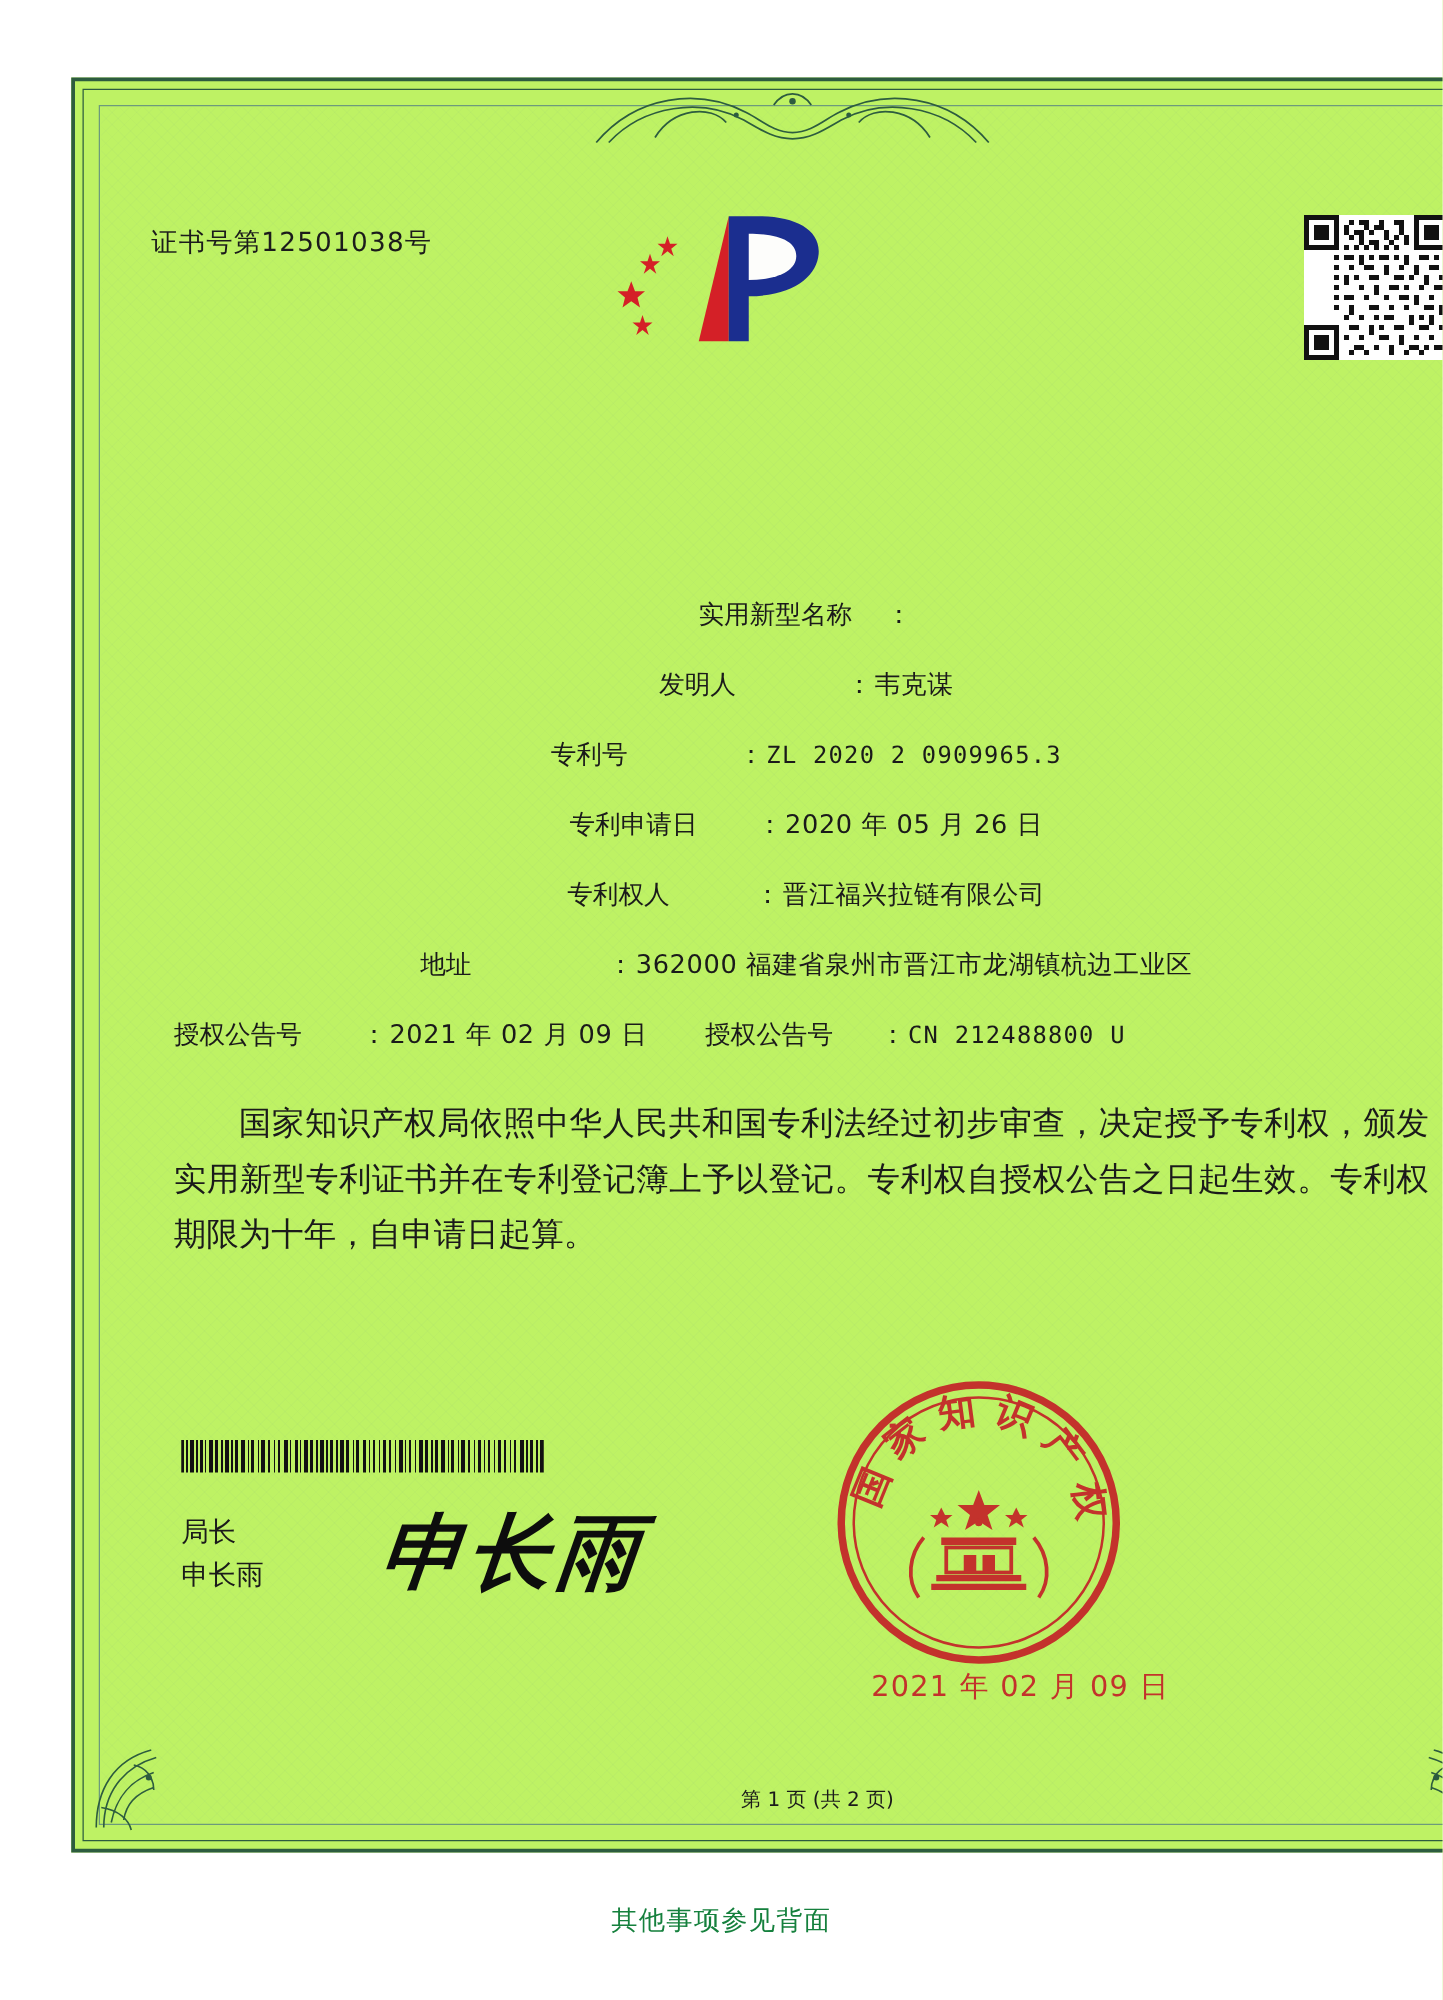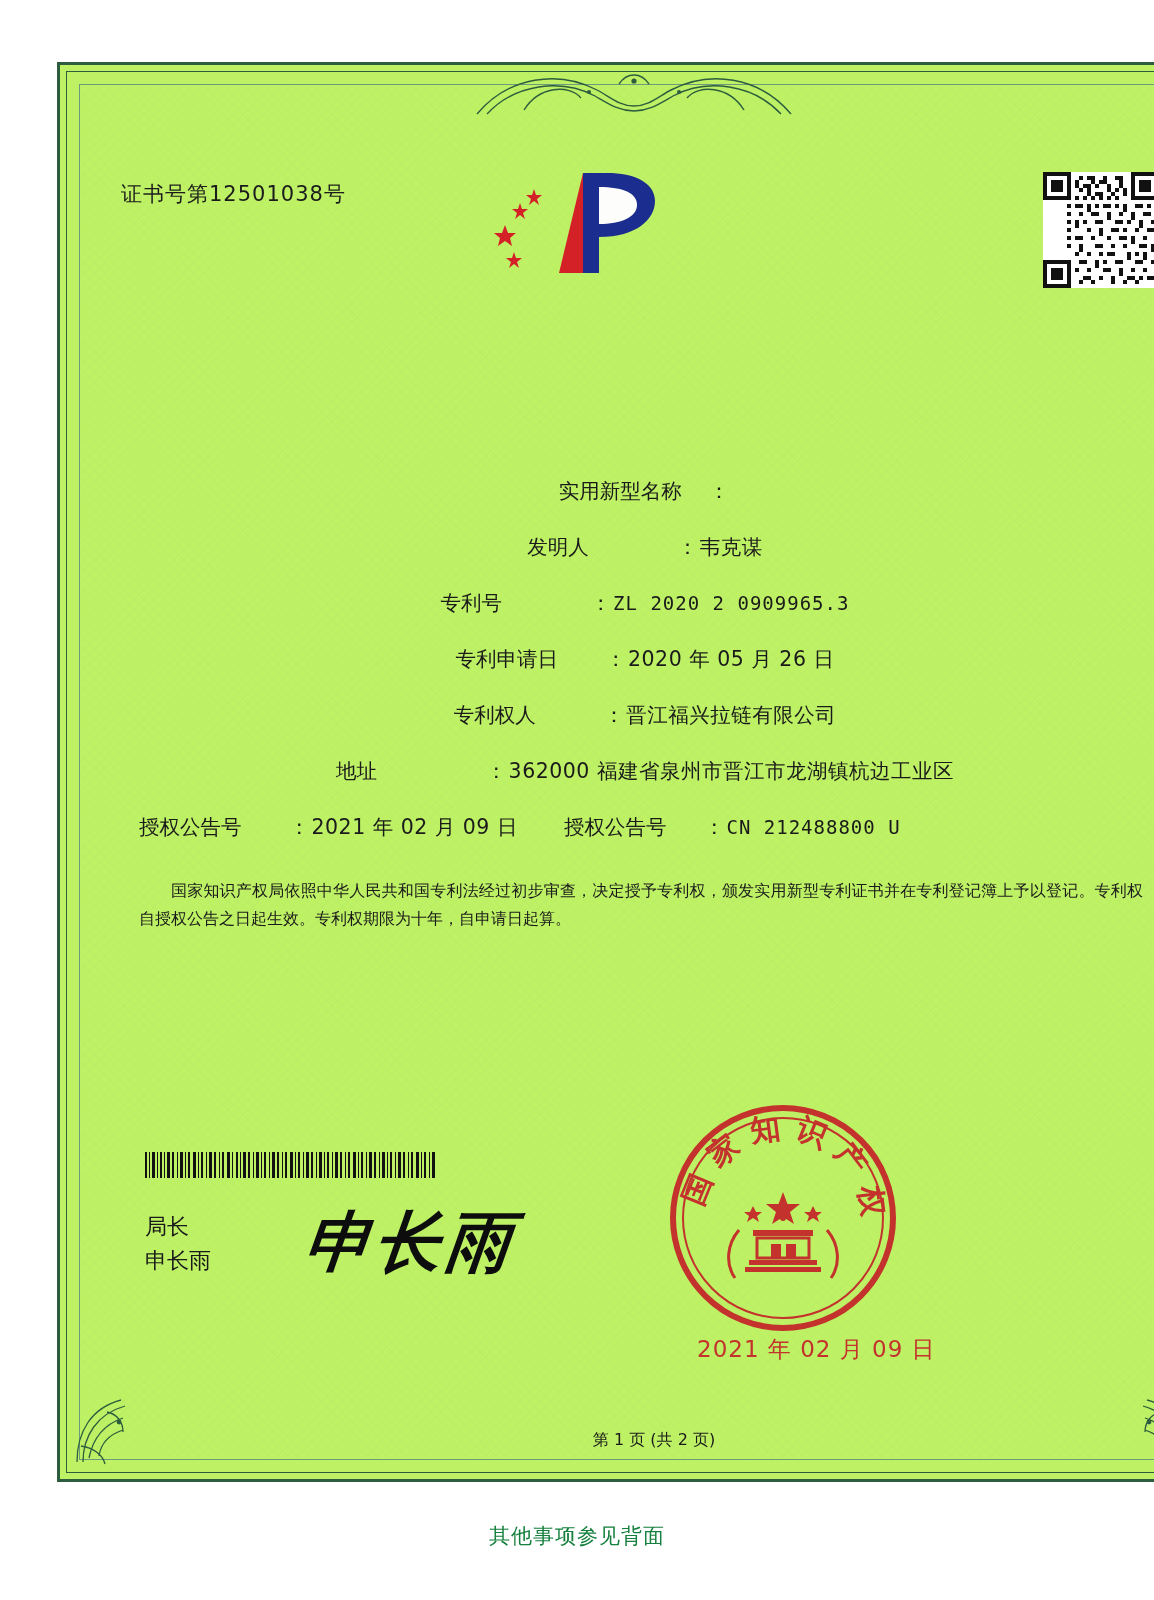--- a/index.html
+++ b/index.html
@@ -159,21 +159,21 @@
     width: 140px;
     flex: 0 0 140px;
   }
 
   
   .para-block {
     position: absolute;
     left: 82px;
     right: 68px;
     top: 815px;
-    font-size: 16px;
+    font-size: 26px;
     line-height: 1.72;
     color: #1a1a1a;
     font-family: "DejaVu Sans", sans-serif;
     text-align: justify;
   }
   .para {
     text-indent: 2em;
     margin: 0 0 4px 0;
   }
 

